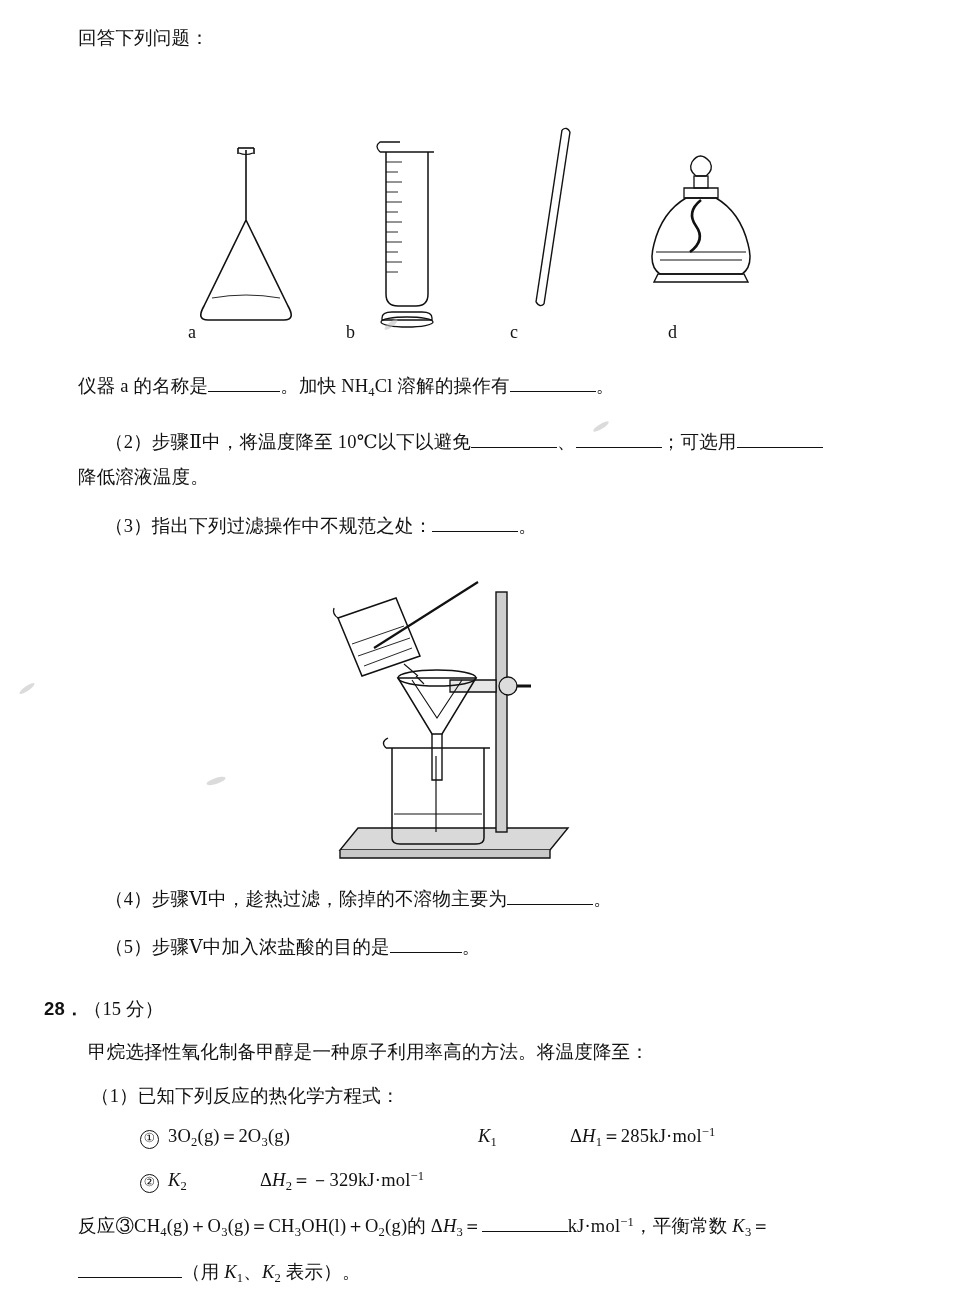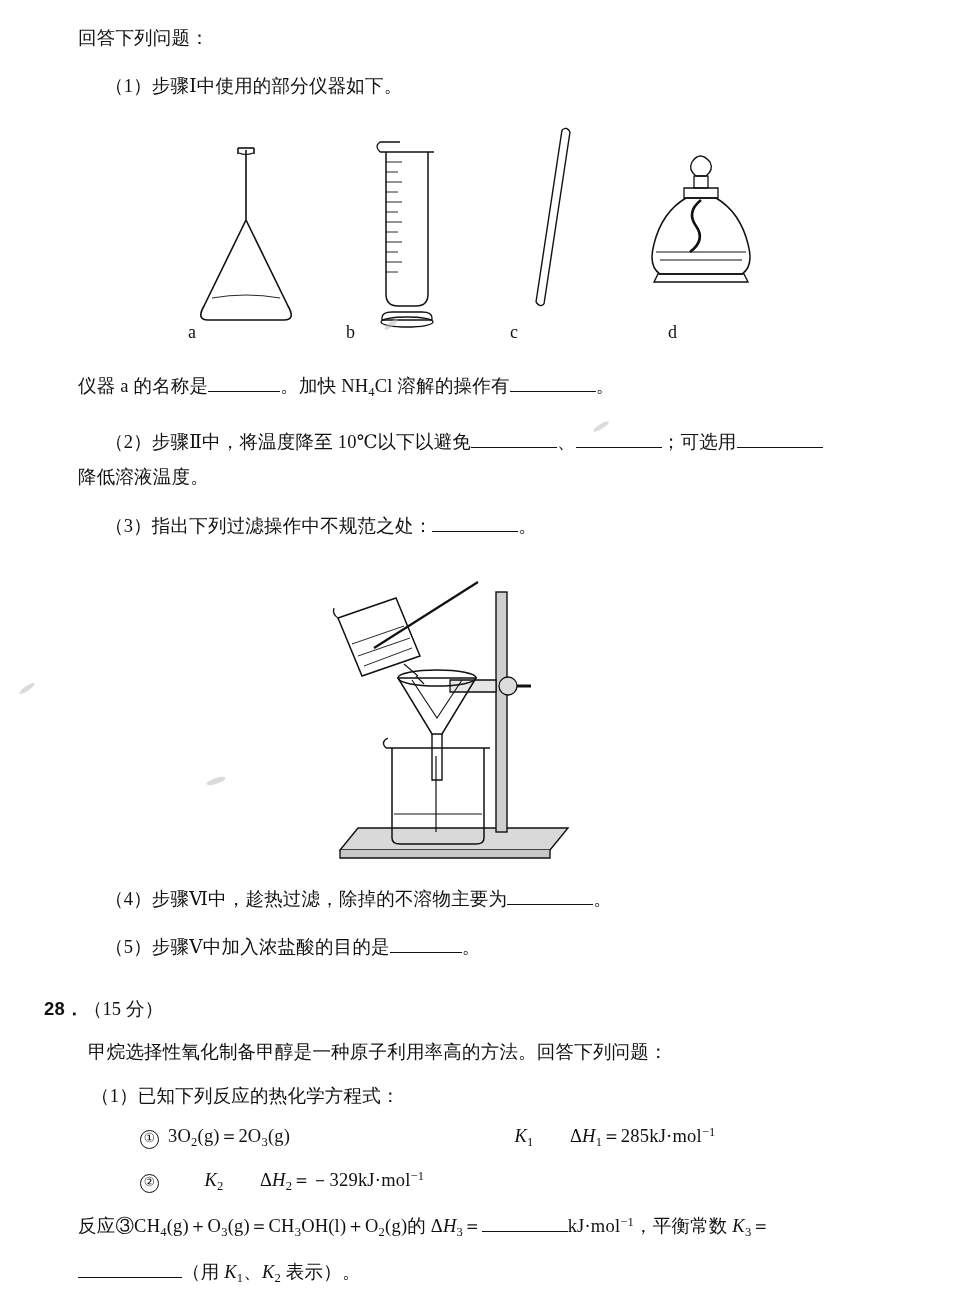--- a/index.html
+++ b/index.html
@@ -63,41 +63,40 @@
   #t8 { position:absolute; left:44px;  top:995px; }
   #t9 { position:absolute; left:88px;  top:1038px; }
   #t10{ position:absolute; left:91px; top:1082px; }
   #eq1{ position:absolute; left:140px; top:1122px; width:780px; }
   #eq2{ position:absolute; left:140px; top:1166px; width:780px; }
   #t11{ position:absolute; left:78px;  top:1212px; }
   #t12{ position:absolute; left:78px;  top:1258px; }
   .eqrow { display:flex; align-items:baseline; }
   .eqrow .circ { width: 28px; }
   .eqrow .body { width: 310px; }
-  .eqrow .kconst { width: 92px; text-align: center; }
+  .eqrow .kconst { width: 92px; }
   .circnum {
     display:inline-block;
     border:1px solid #111;
     border-radius:50%;
     width:17px; height:17px;
     line-height:15px;
     text-align:center;
     font-size:12.5px;
     font-family:"Liberation Sans", sans-serif;
   }
   svg { display:block; }
 </style>
 </head>
 <body>
 
 <div class="page">
 
   <div id="t1" class="line">回答下列问题：</div>
 
-  <div id="t2" class="line">（1）步骤Ⅰ中使用的部分仪器如下。</div>
 
   <div id="figrow">
 
     <svg width="200" height="230" style="position:absolute;left:90px;top:10px;">
       <path d="M78 30 L78 32 L78 100 L36 186 Q28 200 40 200 L116 200 Q128 200 120 186 L78 100 L78 32" fill="none" stroke="#111" stroke-width="1.6" stroke-linejoin="round"></path>
       <path d="M70 28 L86 28" stroke="#111" stroke-width="1.6"></path>
       <path d="M70 28 L70 34 M86 28 L86 34" stroke="#111" stroke-width="1.6"></path>
       <path d="M71 33 Q78 36 85 33" fill="none" stroke="#111" stroke-width="1.1"></path>
       <path d="M44 178 Q78 172 112 178" fill="none" stroke="#111" stroke-width="0.9"></path>
     </svg>
@@ -192,21 +191,21 @@
   </div>
 
   <div id="t7" class="line">
     <span>（5）步骤Ⅴ中加入浓盐酸的目的是</span><span class="blank b-sm"></span><span>。</span>
   </div>
 
   <div id="t8" class="line">
     <span style="font-family:'Liberation Sans',sans-serif;font-weight:bold;">28．</span><span>（15 分）</span>
   </div>
 
-  <div id="t9" class="line">甲烷选择性氧化制备甲醇是一种原子利用率高的方法。回答下列问题：</div>
+  <div id="t9" class="line">甲烷选择性氧化制备甲醇是一种原子利用率高的方法。将温度降至：</div>
 
   <div id="t10" class="line">（1）已知下列反应的热化学方程式：</div>
 
   <div id="eq1" class="line eqrow">
     <span class="circ"><span class="circnum">①</span></span>
     <span class="body">3O<sub>2</sub>(g)＝2O<sub>3</sub>(g)</span>
     <span class="kconst"><span class="ital">K</span><sub>1</sub></span>
     <span>Δ<span class="ital">H</span><sub>1</sub>＝285kJ·mol<sup>−1</sup></span>
   </div>
 

